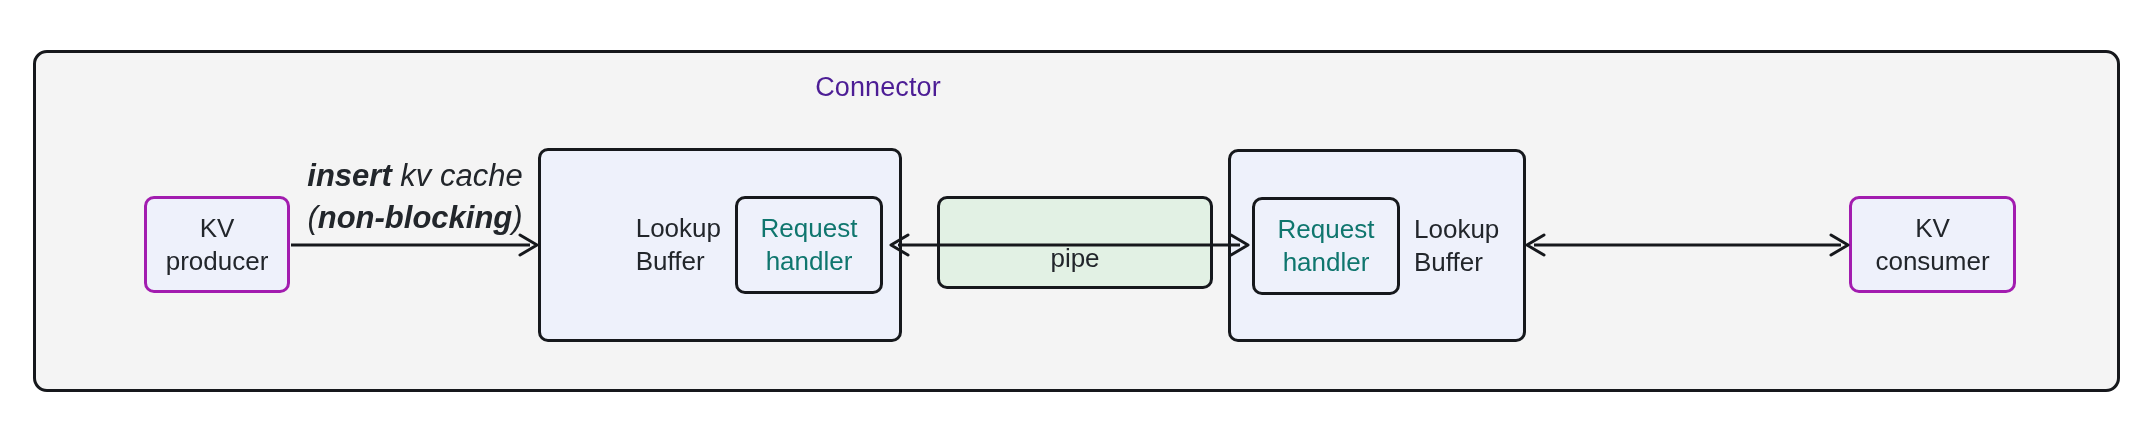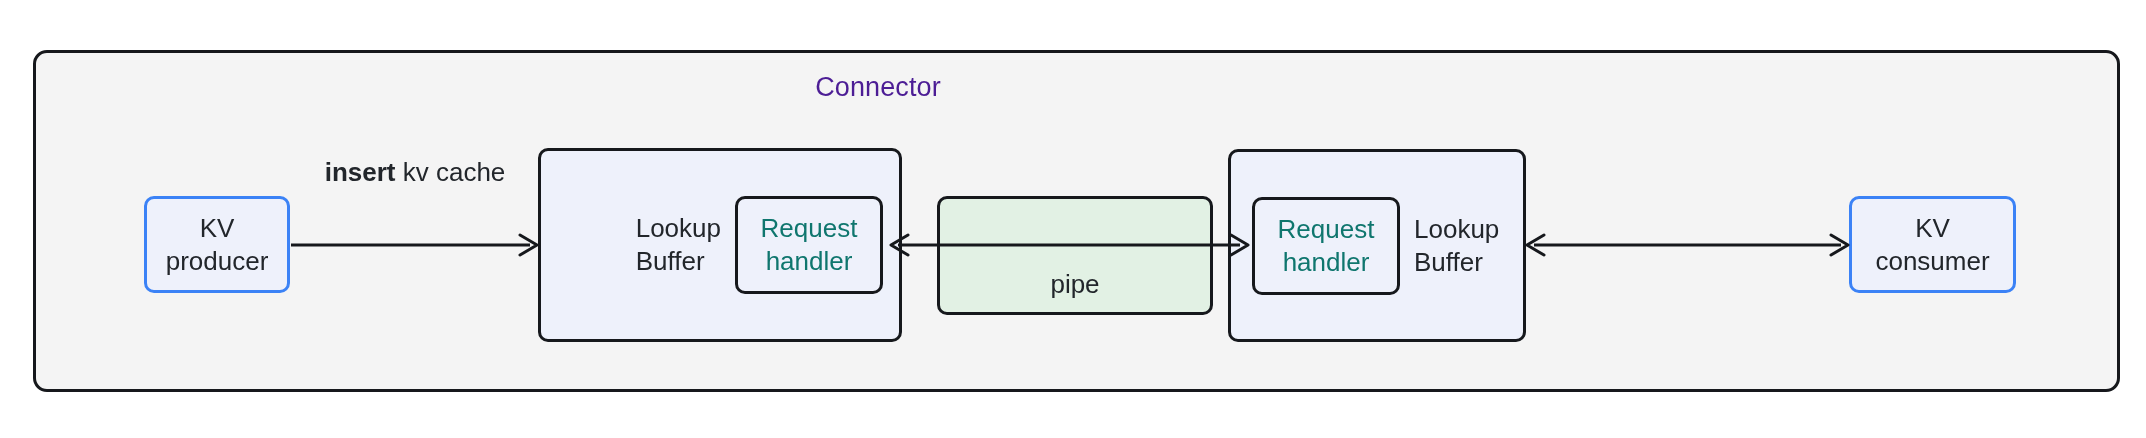--- a/index.html
+++ b/index.html
@@ -42,21 +42,21 @@
     font-size: 27px;
     color: #4c1d95;
     letter-spacing: .1px;
   }
 
   
   .node {
     position: absolute;
     box-sizing: border-box;
     background: #eef1fb;
-    border: 3px solid #3b82f6;
+    border: 3px solid #a21caf;
     border-radius: 10px;
     display: flex;
     align-items: center;
     justify-content: center;
     text-align: center;
     font-size: 26px;
     line-height: 1.26;
     color: #22262b;
   }
   .node .lines {
@@ -132,21 +132,21 @@
     flex: 0 0 auto;
   }
   #lookup-right .request-handler { order: 1; }
 
   
   #pipe {
     position: absolute;
     left: 937px;
     top: 196px;
     width: 276px;
-    height: 119px;
+    height: 93px;
     box-sizing: border-box;
     background: #e2f1e4;
     border: 3px solid #16181c;
     border-radius: 10px;
   }
   #pipe .pipe-label {
     position: absolute;
     left: 0;
     right: 0;
     bottom: 12px;
@@ -162,24 +162,25 @@
     top: 0;
     width: 2146px;
     height: 438px;
     pointer-events: none;
   }
 
   
   .edge-label {
     position: absolute;
     text-align: center;
-    font-size: 26px;
+    font-size: 31px;
     line-height: 1.36;
     color: #22262b;
     white-space: nowrap;
+    font-style: italic;
   }
   .edge-label b { font-weight: 700; }
   #label-insert {
     left: 230px;
     top: 155px;
     width: 370px;
   }
   #label-drop {
     left: 1512px;
     top: 153px;
@@ -237,16 +238,17 @@
 
     <g>
       <line x1="1534" y1="245" x2="1841" y2="245" stroke="#16181c" stroke-width="3"></line>
       <path d="M 1544 235 L 1527 245 L 1544 255" fill="none" stroke="#16181c" stroke-width="3" stroke-linecap="round" stroke-linejoin="round"></path>
       <path d="M 1831 235 L 1848 245 L 1831 255" fill="none" stroke="#16181c" stroke-width="3" stroke-linecap="round" stroke-linejoin="round"></path>
     </g>
   </svg>
 
   <div class="edge-label" id="label-insert">
     <div><b>insert</b><span> kv cache</span></div>
+    <div><span>(</span><b>non-blocking</b><span>)</span></div>
   </div>
 
 
 </div>
 
 </body></html>

